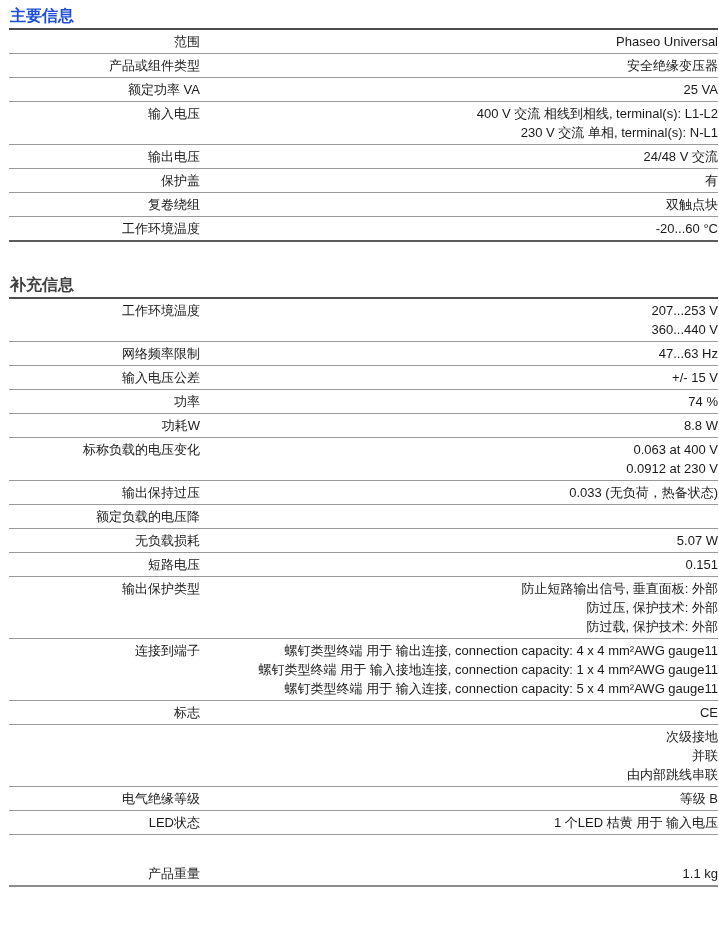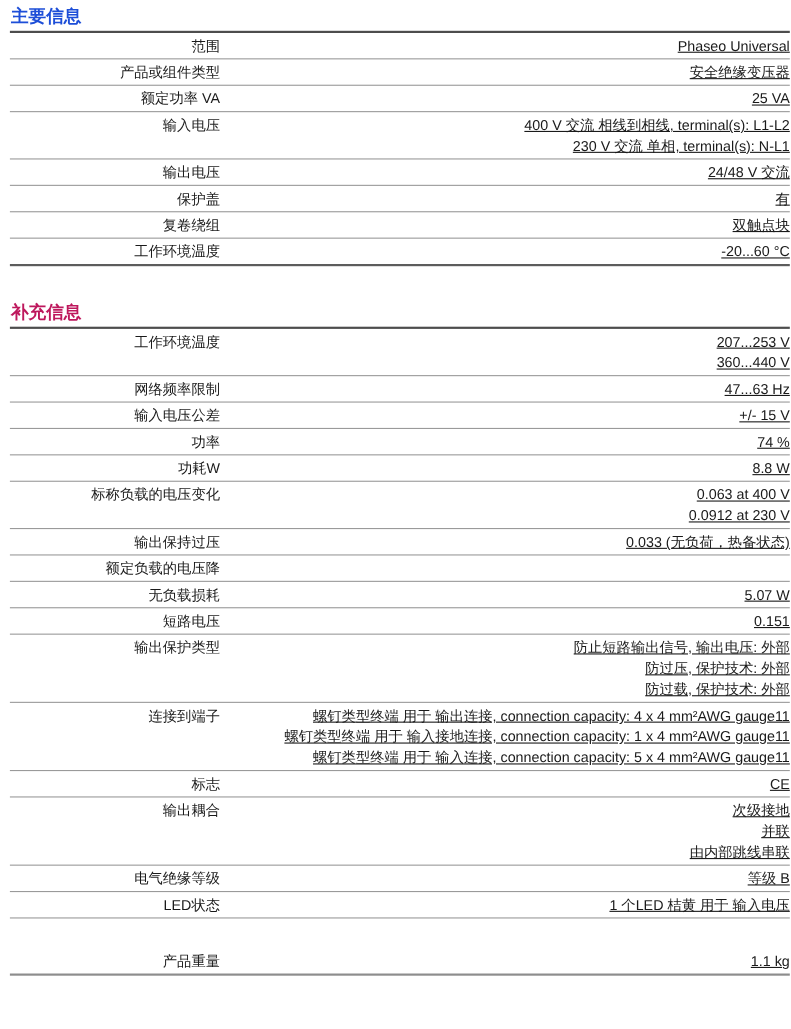--- a/index.html
+++ b/index.html
@@ -34,21 +34,21 @@
     border-bottom: 1px solid #9a9a9a;
     font-size: 13px;
     line-height: 19px;
     text-align: right;
   }
   .row-label {
     flex: 0 0 190px;
     padding-right: 8px;
   }
   .row-value { flex: 1 1 auto; }
-  .value-line { white-space: nowrap; text-decoration: underline; }
+  .value-line { white-space: nowrap; }
   
   .spec-section:nth-of-type(1) .spec-row:last-child { border-bottom: 2px solid #5c5c5c; }
   .spec-section:nth-of-type(2) .spec-row:last-child { border-bottom: 2px solid #8d8d8d; margin-top: 27px; }
 </style>
 </head>
 <body>
 
 <main class="doc">
   <div id="sections-root">
       <section class="spec-section">
@@ -97,21 +97,21 @@
           </div>
         </div>
         <div class="spec-row">
           <div class="row-label">工作环境温度</div>
           <div class="row-value">
             <div class="value-line">-20...60 °C</div>
           </div>
         </div>
       </section>
       <section class="spec-section">
-        <h2 class="section-title" style="color: #be185d; margin-top: 32px;">补充信息</h2>
+        <h2 class="section-title" style="color: #404040; margin-top: 32px;">补充信息</h2>
         <div class="spec-row">
           <div class="row-label">工作环境温度</div>
           <div class="row-value">
             <div class="value-line">207...253 V</div>
             <div class="value-line">360...440 V</div>
           </div>
         </div>
         <div class="spec-row">
           <div class="row-label">网络频率限制</div>
           <div class="row-value">
@@ -160,41 +160,40 @@
         </div>
         <div class="spec-row">
           <div class="row-label">短路电压</div>
           <div class="row-value">
             <div class="value-line">0.151</div>
           </div>
         </div>
         <div class="spec-row">
           <div class="row-label">输出保护类型</div>
           <div class="row-value">
-            <div class="value-line">防止短路输出信号, 输出电压: 外部</div>
+            <div class="value-line">防止短路输出信号, 垂直面板: 外部</div>
             <div class="value-line">防过压, 保护技术: 外部</div>
             <div class="value-line">防过载, 保护技术: 外部</div>
           </div>
         </div>
         <div class="spec-row">
           <div class="row-label">连接到端子</div>
           <div class="row-value">
             <div class="value-line">螺钉类型终端 用于 输出连接, connection capacity: 4 x 4 mm²AWG gauge11</div>
             <div class="value-line">螺钉类型终端 用于 输入接地连接, connection capacity: 1 x 4 mm²AWG gauge11</div>
             <div class="value-line">螺钉类型终端 用于 输入连接, connection capacity: 5 x 4 mm²AWG gauge11</div>
           </div>
         </div>
         <div class="spec-row">
           <div class="row-label">标志</div>
           <div class="row-value">
             <div class="value-line">CE</div>
           </div>
         </div>
         <div class="spec-row">
-          <div class="row-label">输出耦合</div>
           <div class="row-value">
             <div class="value-line">次级接地</div>
             <div class="value-line">并联</div>
             <div class="value-line">由内部跳线串联</div>
           </div>
         </div>
         <div class="spec-row">
           <div class="row-label">电气绝缘等级</div>
           <div class="row-value">
             <div class="value-line">等级 B</div>

